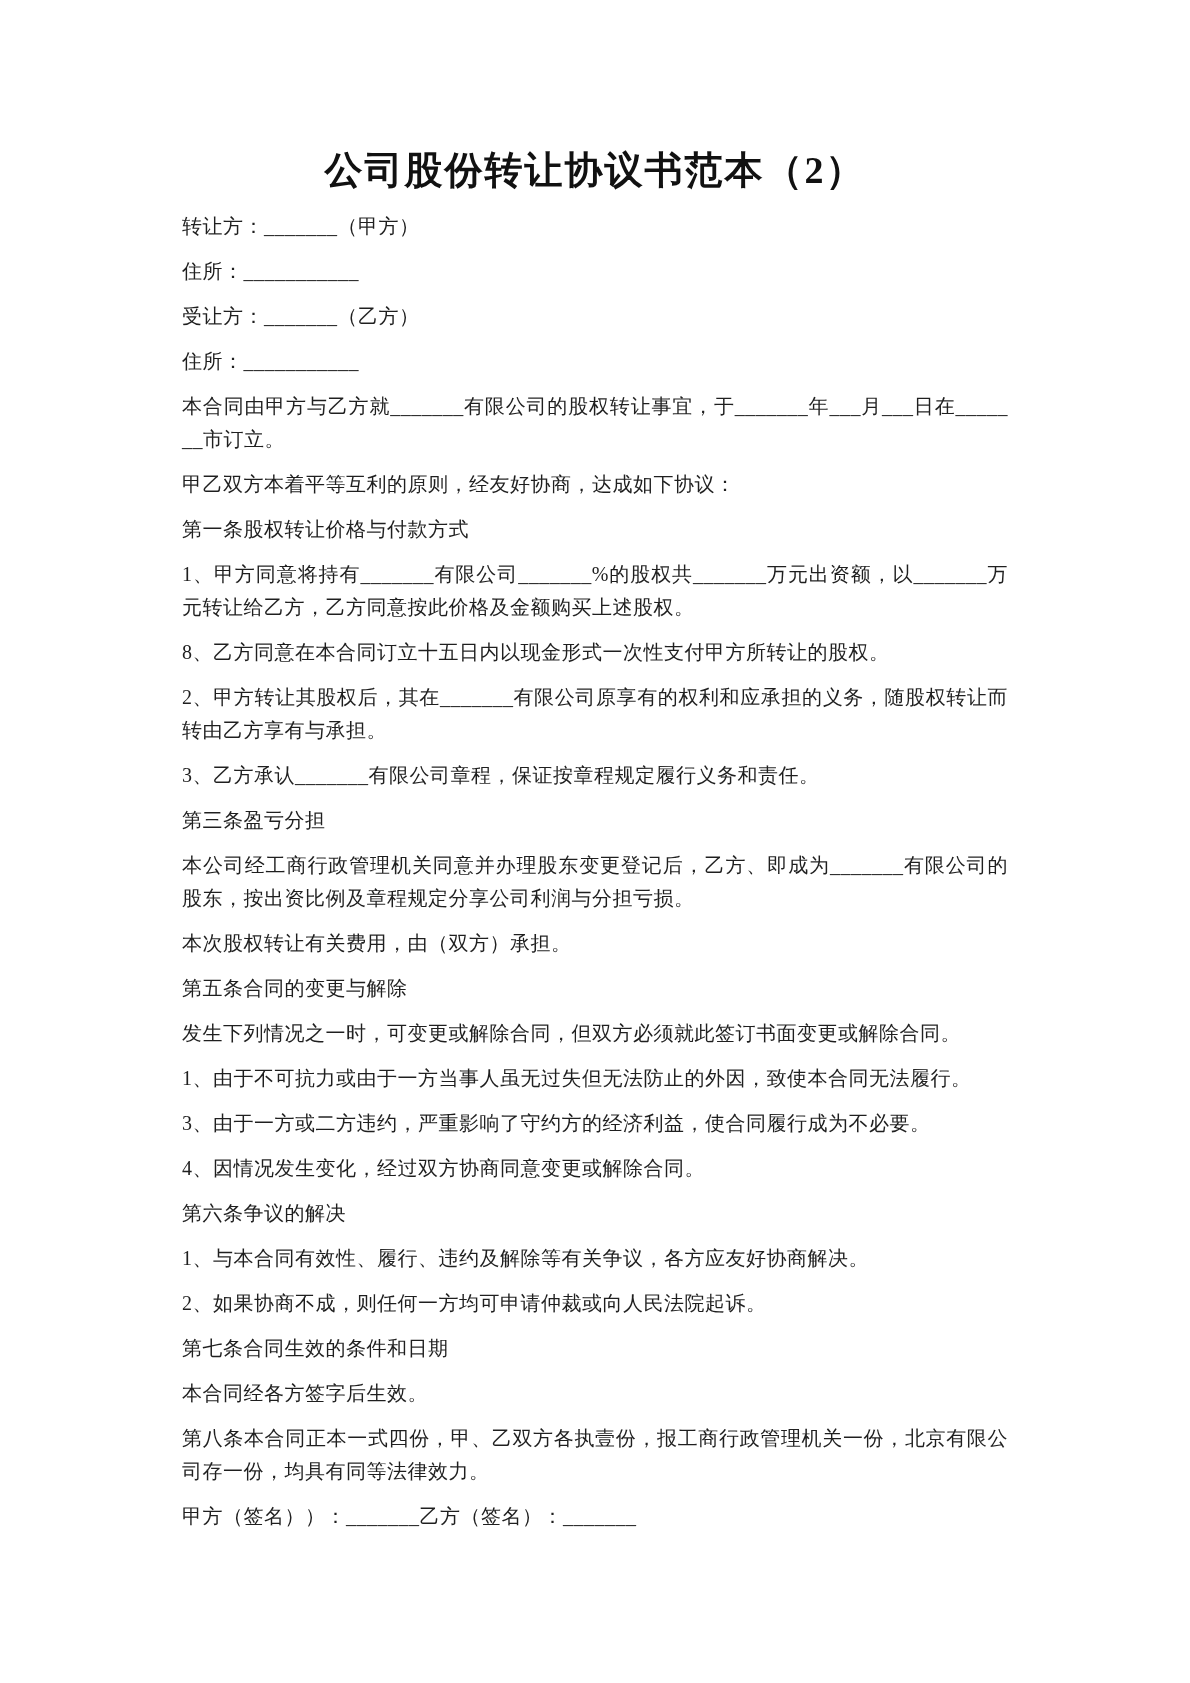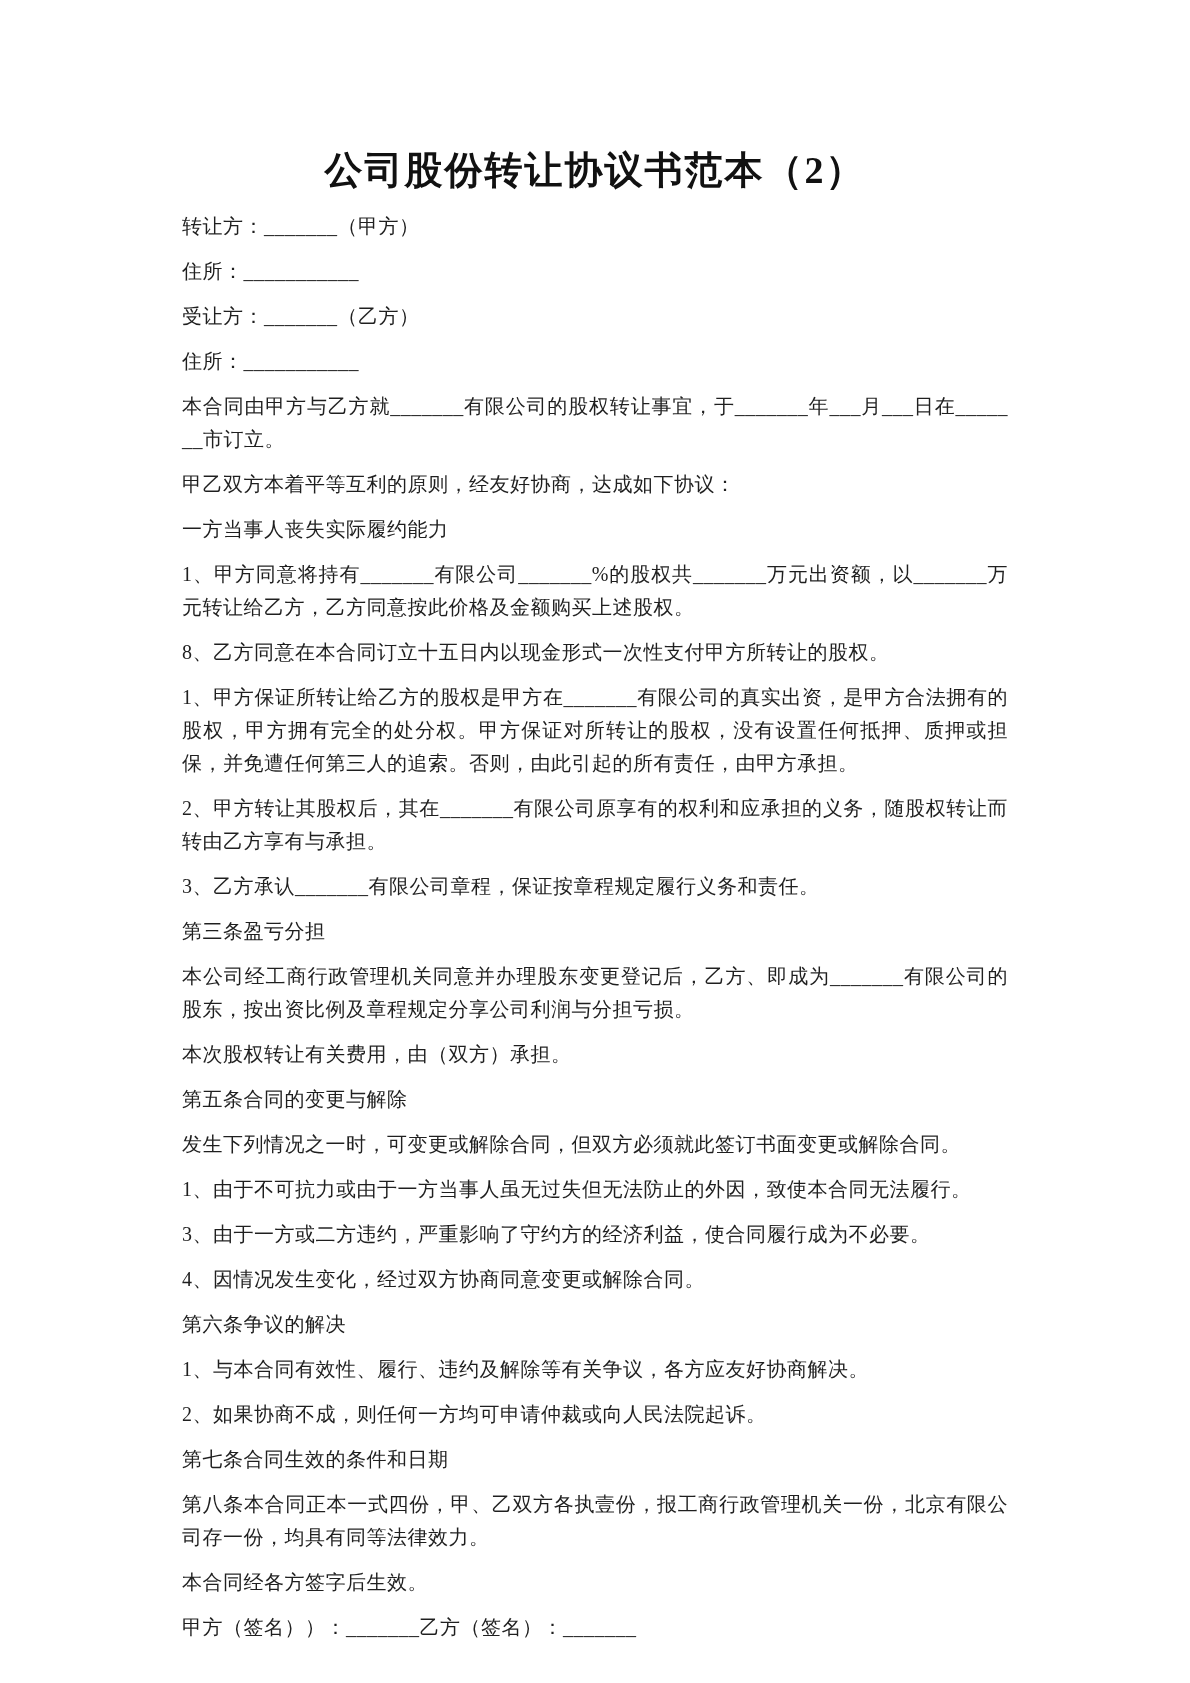--- a/index.html
+++ b/index.html
@@ -46,35 +46,34 @@
 
 <div class="page">
   <h1 class="doc-title">公司股份转让协议书范本（2）</h1>
   <div class="doc-body">
     <p class="para">转让方：_______（甲方）</p>
     <p class="para">住所：___________</p>
     <p class="para">受让方：_______（乙方）</p>
     <p class="para">住所：___________</p>
     <p class="para">本合同由甲方与乙方就_______有限公司的股权转让事宜，于_______年___月___日在_______市订立。</p>
     <p class="para">甲乙双方本着平等互利的原则，经友好协商，达成如下协议：</p>
-    <p class="para">一方当事人丧失实际履约能力</p>
+    <p class="para">第一条股权转让价格与付款方式</p>
     <p class="para">1、甲方同意将持有_______有限公司_______%的股权共_______万元出资额，以_______万元转让给乙方，乙方同意按此价格及金额购买上述股权。</p>
     <p class="para">8、乙方同意在本合同订立十五日内以现金形式一次性支付甲方所转让的股权。</p>
-    <p class="para">1、甲方保证所转让给乙方的股权是甲方在_______有限公司的真实出资，是甲方合法拥有的股权，甲方拥有完全的处分权。甲方保证对所转让的股权，没有设置任何抵押、质押或担保，并免遭任何第三人的追索。否则，由此引起的所有责任，由甲方承担。</p>
     <p class="para">2、甲方转让其股权后，其在_______有限公司原享有的权利和应承担的义务，随股权转让而转由乙方享有与承担。</p>
     <p class="para">3、乙方承认_______有限公司章程，保证按章程规定履行义务和责任。</p>
     <p class="para">第三条盈亏分担</p>
     <p class="para">本公司经工商行政管理机关同意并办理股东变更登记后，乙方、即成为_______有限公司的股东，按出资比例及章程规定分享公司利润与分担亏损。</p>
     <p class="para">本次股权转让有关费用，由（双方）承担。</p>
     <p class="para">第五条合同的变更与解除</p>
     <p class="para">发生下列情况之一时，可变更或解除合同，但双方必须就此签订书面变更或解除合同。</p>
     <p class="para">1、由于不可抗力或由于一方当事人虽无过失但无法防止的外因，致使本合同无法履行。</p>
     <p class="para">3、由于一方或二方违约，严重影响了守约方的经济利益，使合同履行成为不必要。</p>
     <p class="para">4、因情况发生变化，经过双方协商同意变更或解除合同。</p>
     <p class="para">第六条争议的解决</p>
     <p class="para">1、与本合同有效性、履行、违约及解除等有关争议，各方应友好协商解决。</p>
     <p class="para">2、如果协商不成，则任何一方均可申请仲裁或向人民法院起诉。</p>
     <p class="para">第七条合同生效的条件和日期</p>
+    <p class="para">本合同经各方签字后生效。</p>
     <p class="para">第八条本合同正本一式四份，甲、乙双方各执壹份，报工商行政管理机关一份，北京有限公司存一份，均具有同等法律效力。</p>
-    <p class="para">本合同经各方签字后生效。</p>
     <p class="para">甲方（签名））：_______乙方（签名）：_______</p>
   </div>
 </div>
 
 </body></html>

